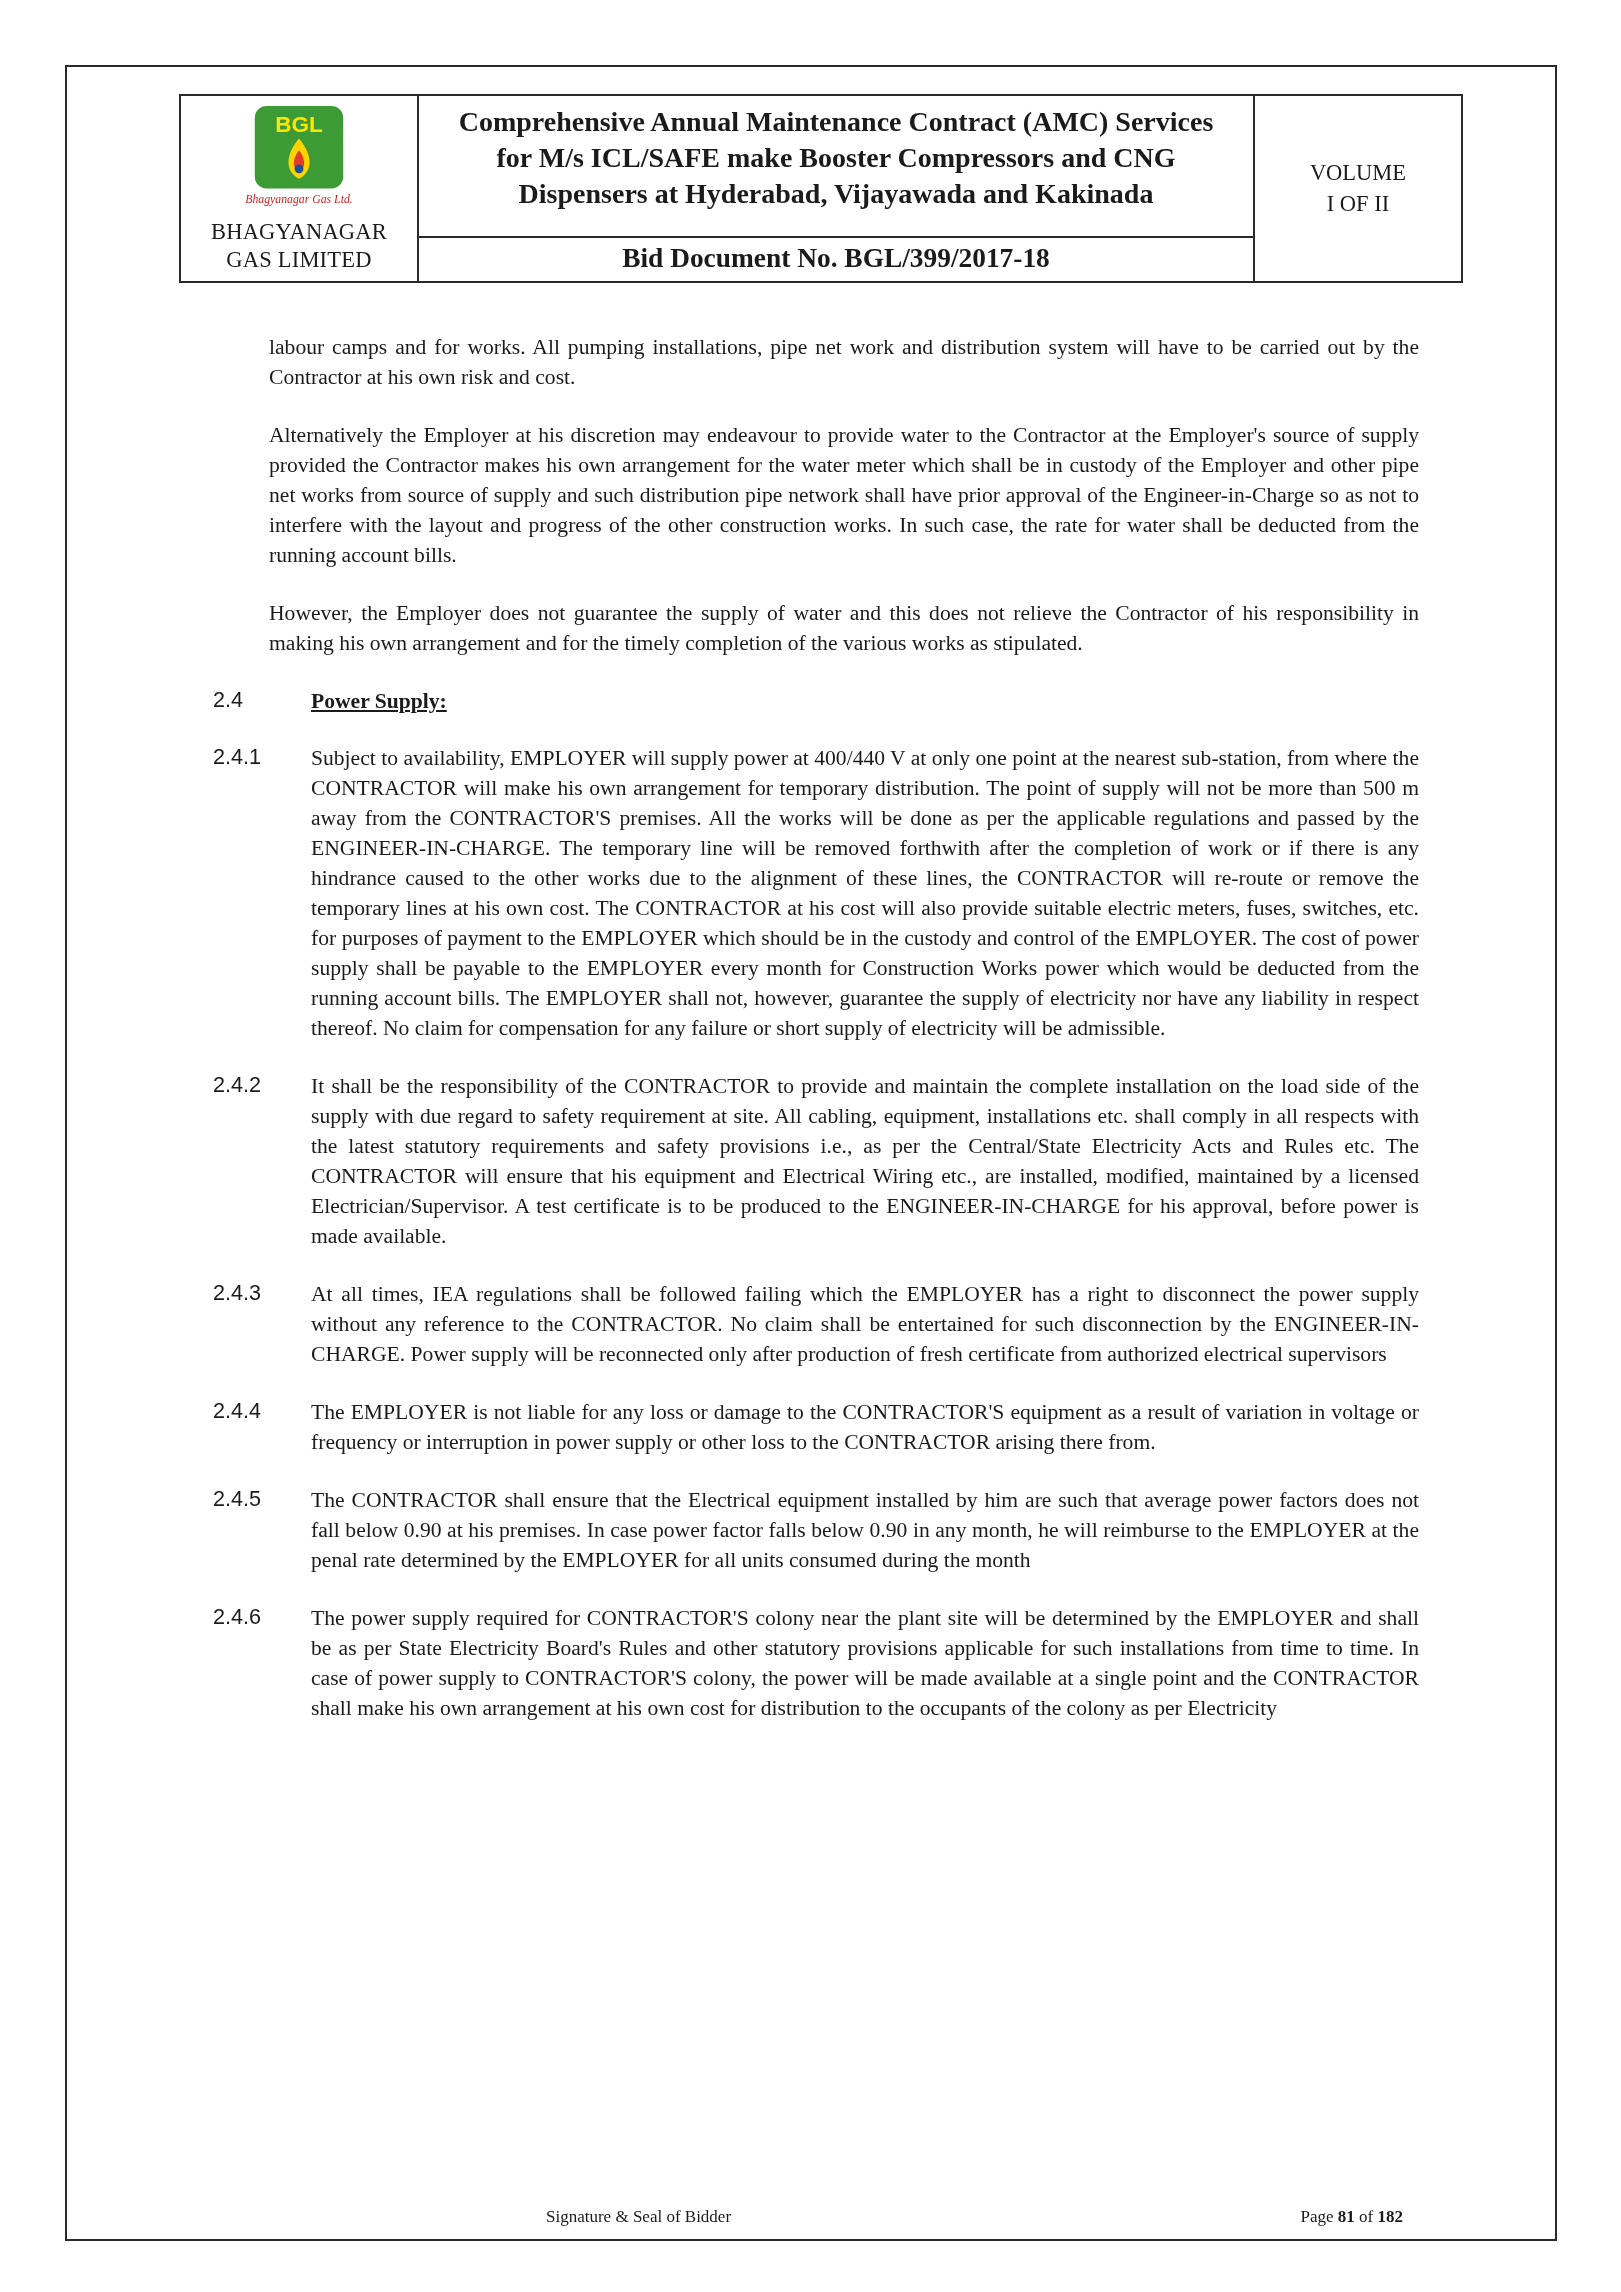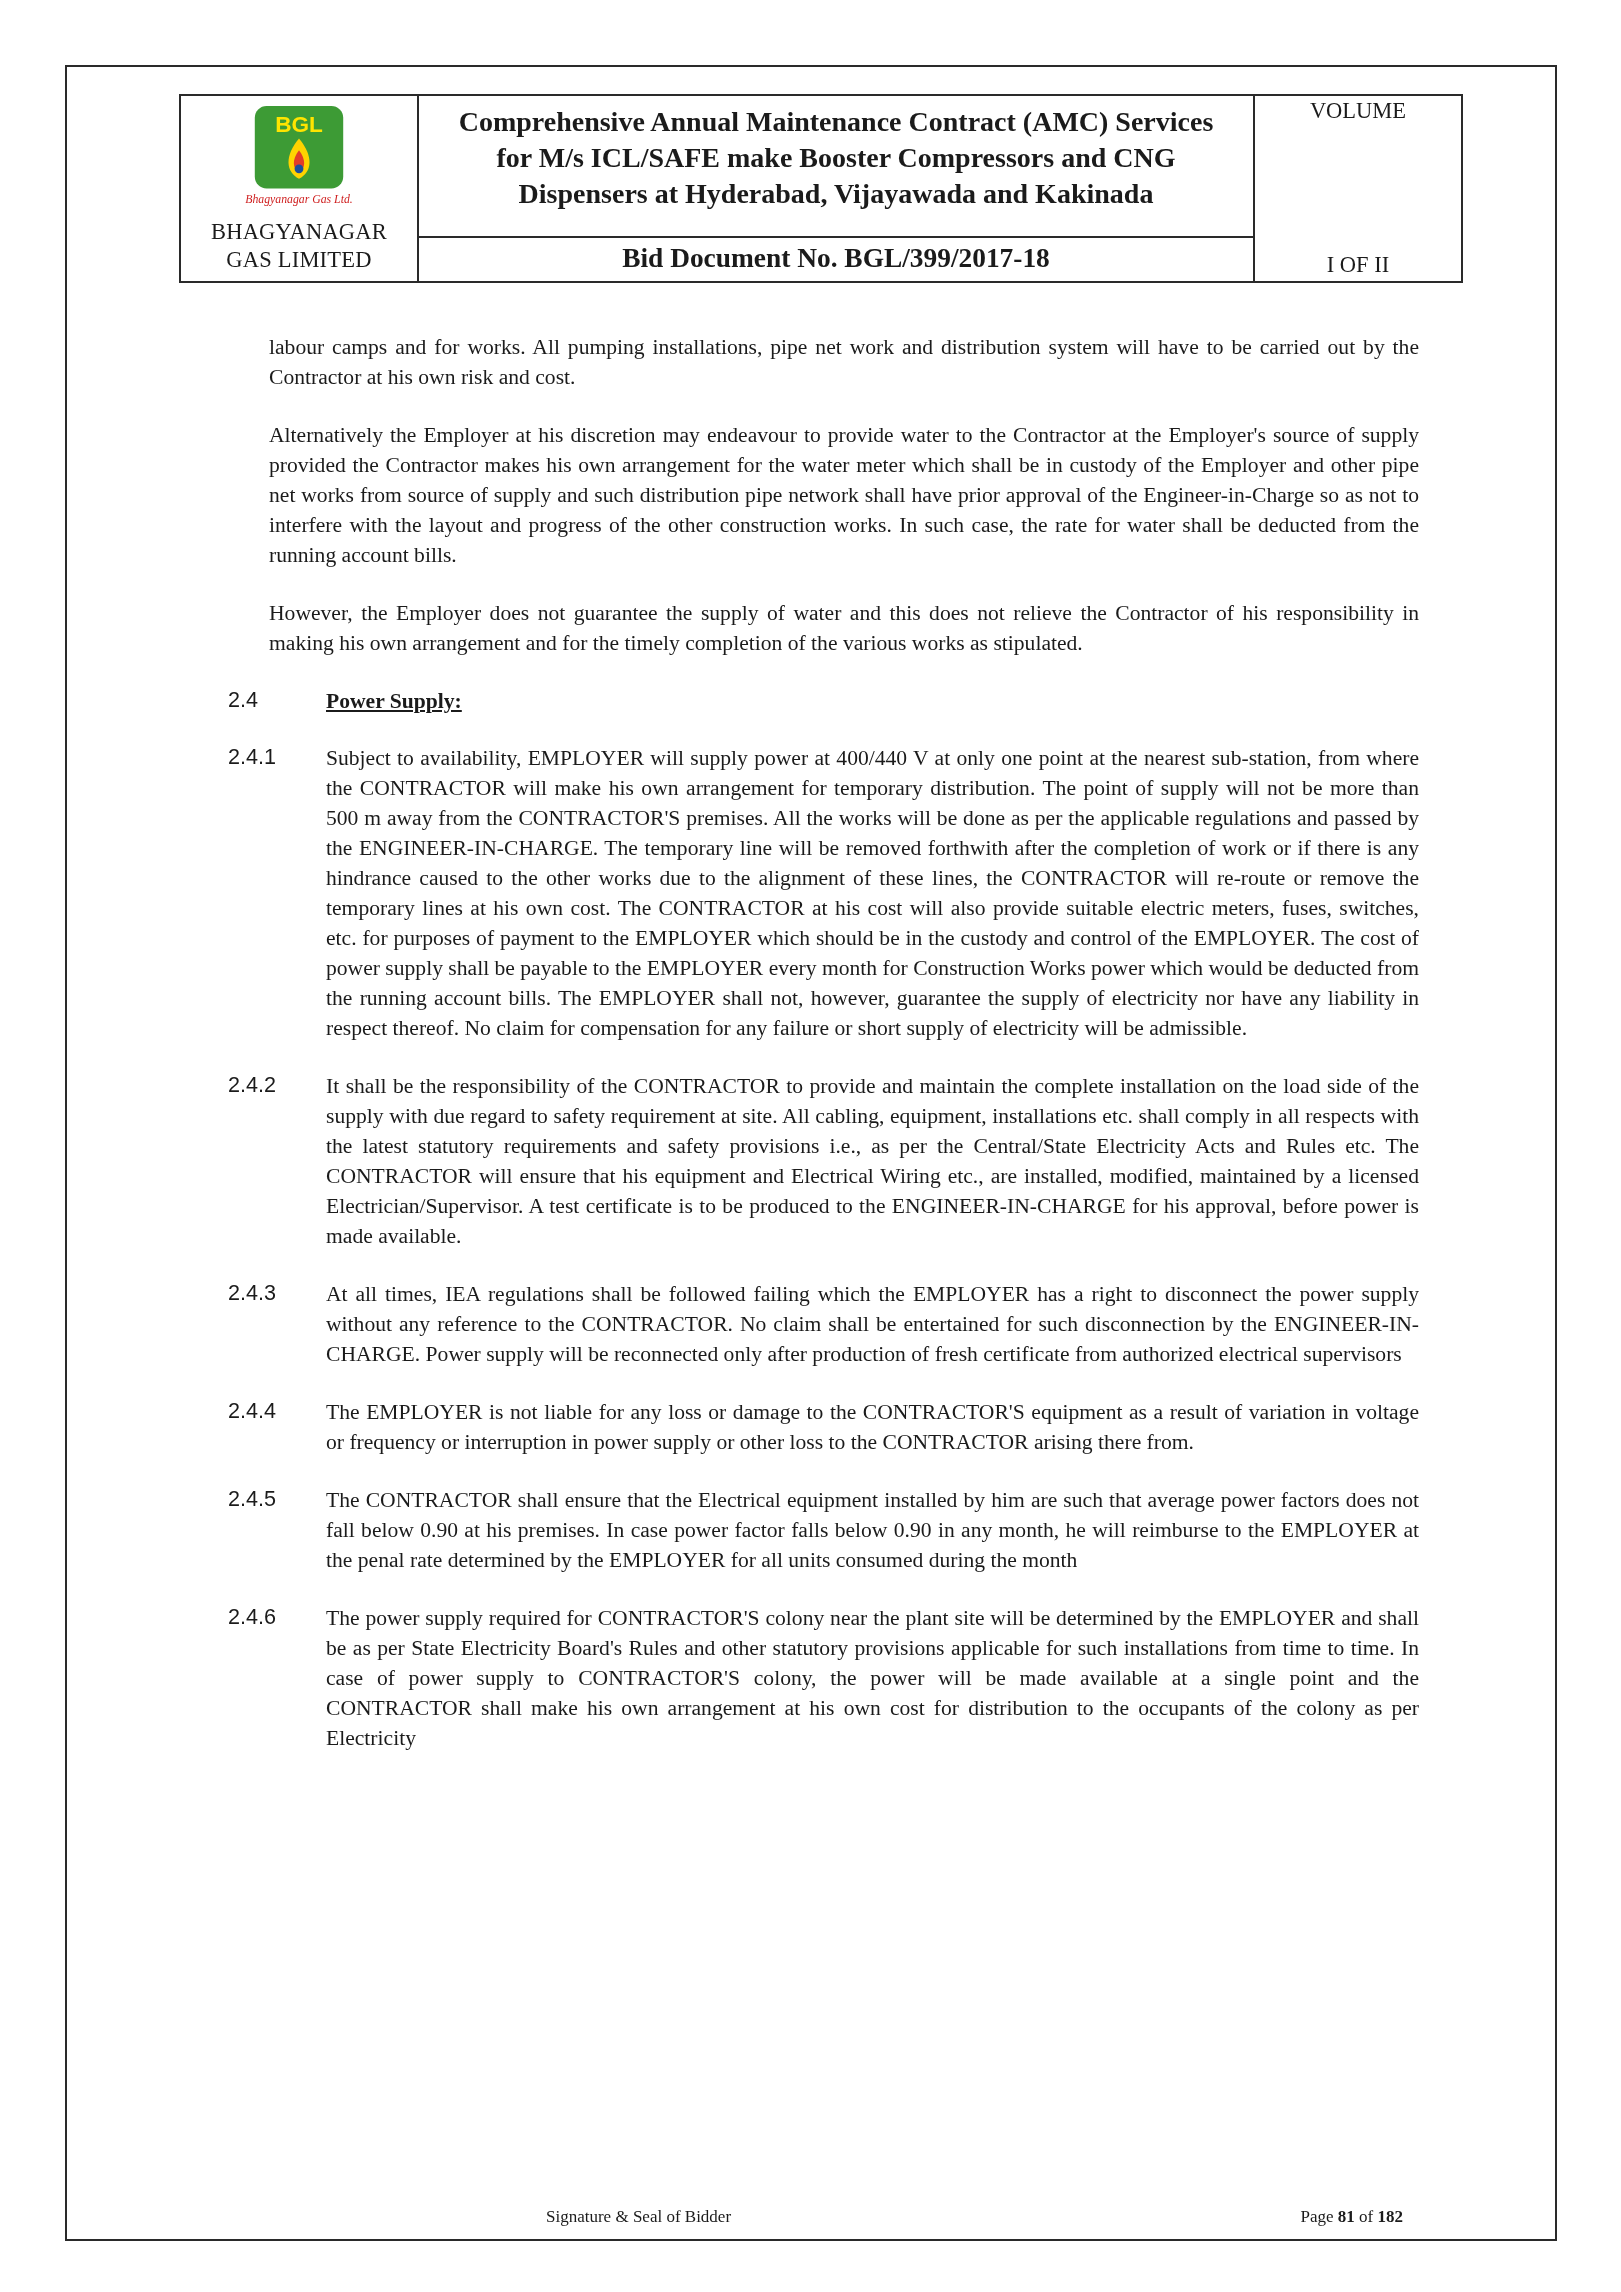--- a/index.html
+++ b/index.html
@@ -53,37 +53,37 @@
   }
   .bid-doc {
     font-weight:bold; font-size:27.4px;
     text-align:center;
     border-top:2px solid #2a2a2a;
     padding:4.9px 0 6.9px;
   }
   .header-right {
     width:206px;
     display:flex; flex-direction:column;
-    align-items:center; justify-content:space-between;
+    align-items:center; justify-content:center;
     font-size:22.5px; line-height:1.35;
     text-align:center;
   }
   
   .content {
     position:absolute;
     top:265px; left:146px;
     width:1206px;
   }
   .para {
     margin-left:56px;
     text-align:justify;
     font-size:21.6px; line-height:30px;
     margin-bottom:28px;
   }
-  .clause { display:flex; margin-bottom:28px;margin-left:15px; }
+  .clause { display:flex; margin-bottom:28px; }
   .clause-num {
     flex:none; width:98px;
     font-family:"Liberation Sans", sans-serif;
     font-size:21.6px; padding-top:1px;
   }
   .clause-text {
     flex:1;
     text-align:justify;
     font-size:21.6px; line-height:30px;
   }

